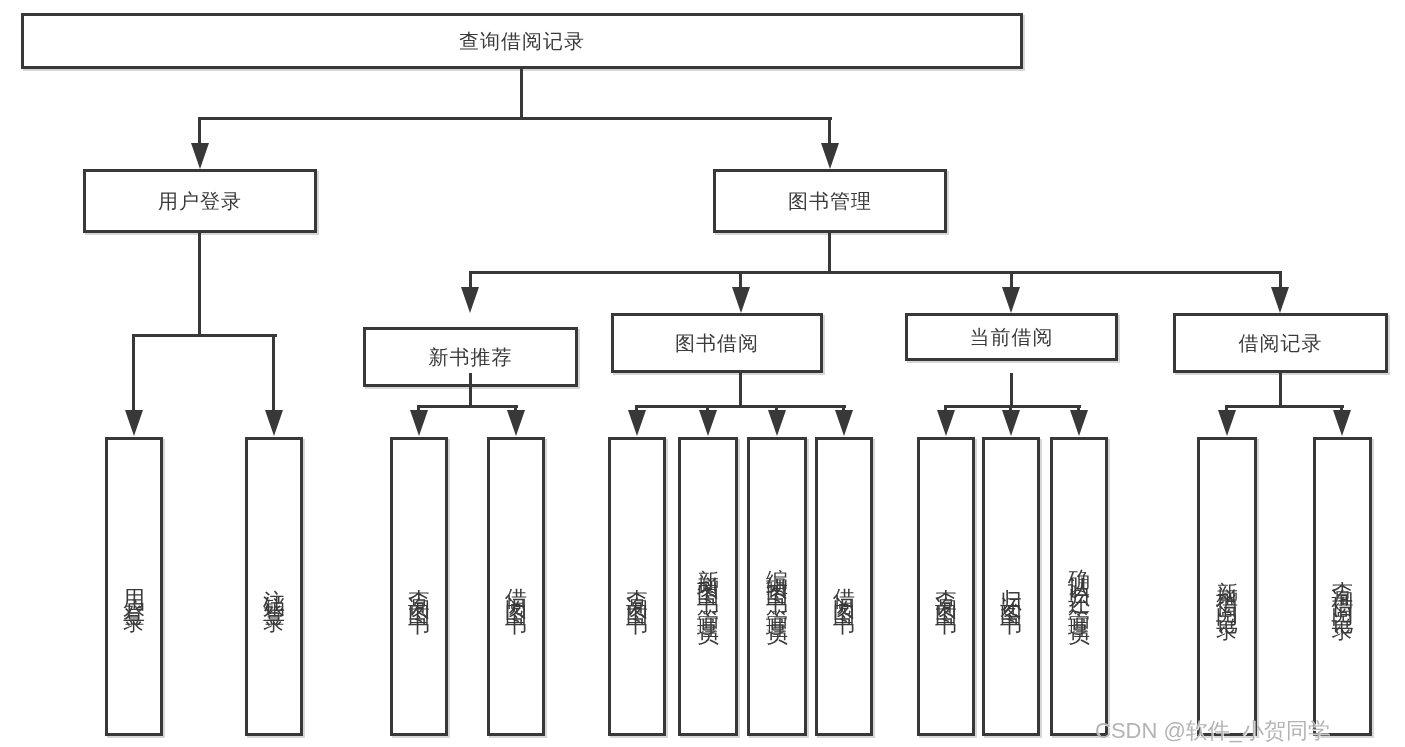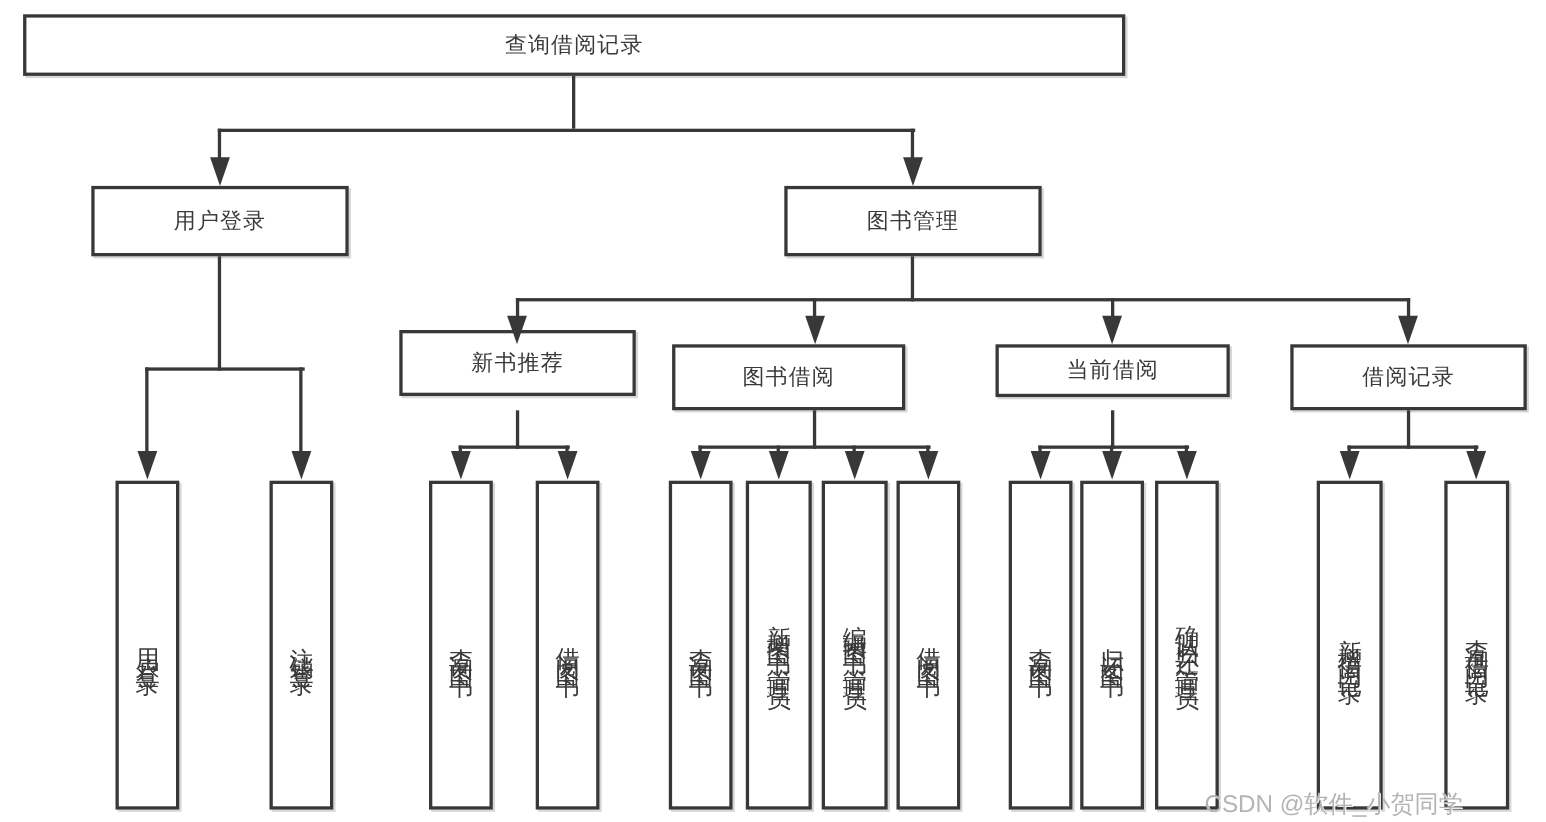--- a/index.html
+++ b/index.html
@@ -73,21 +73,21 @@
   </div>
 
   <div class="box" style="left:83px; top:169px; width:234px; height:64px;">
     <span class="lbl">用户登录</span>
   </div>
 
   <div class="box" style="left:713px; top:169px; width:234px; height:64px;font-family:Liberation Serif, serif;">
     <span class="lbl">图书管理</span>
   </div>
 
-  <div class="box" style="left:363px; top:300px; width:215px; height:60px;">
+  <div class="box" style="left:363px; top:327px; width:215px; height:60px;">
     <span class="lbl">新书推荐</span>
   </div>
 
   <div class="box" style="left:611px; top:313px; width:212px; height:60px;">
     <span class="lbl">图书借阅</span>
   </div>
 
   <div class="box" style="left:905px; top:313px; width:213px; height:48px;">
     <span class="lbl">当前借阅</span>
   </div>

